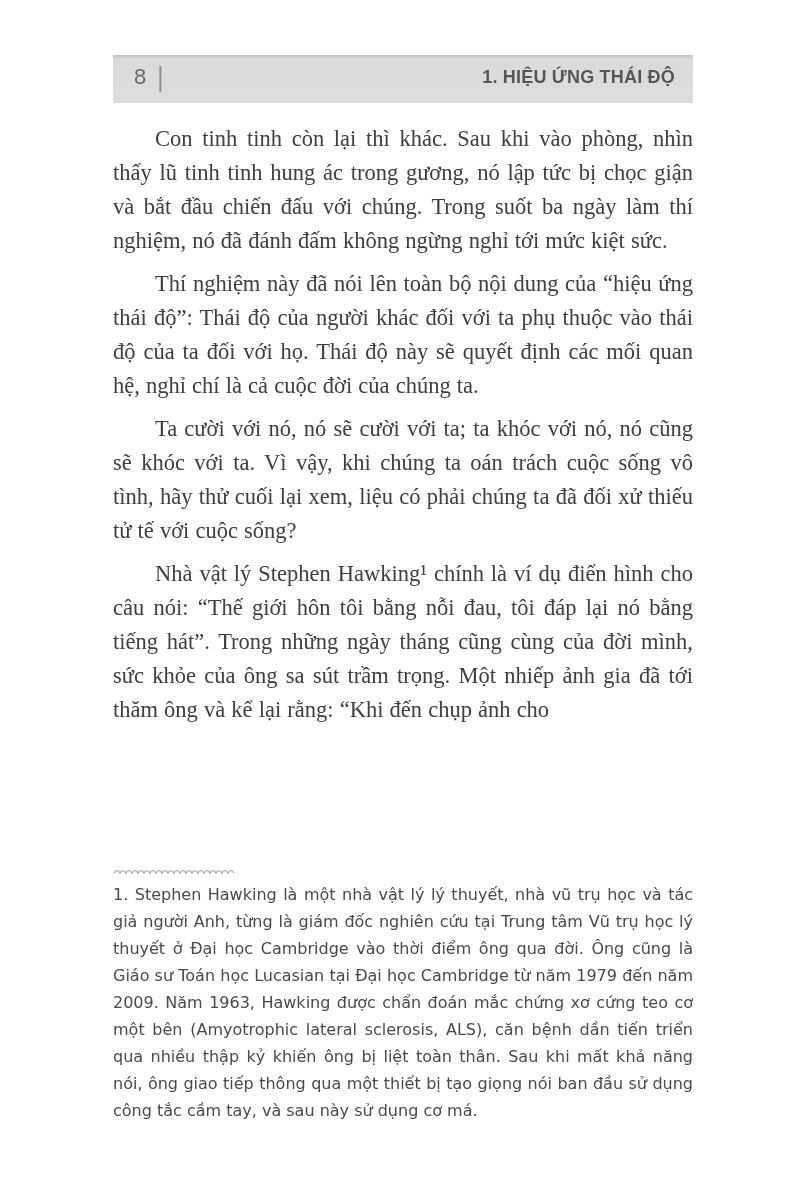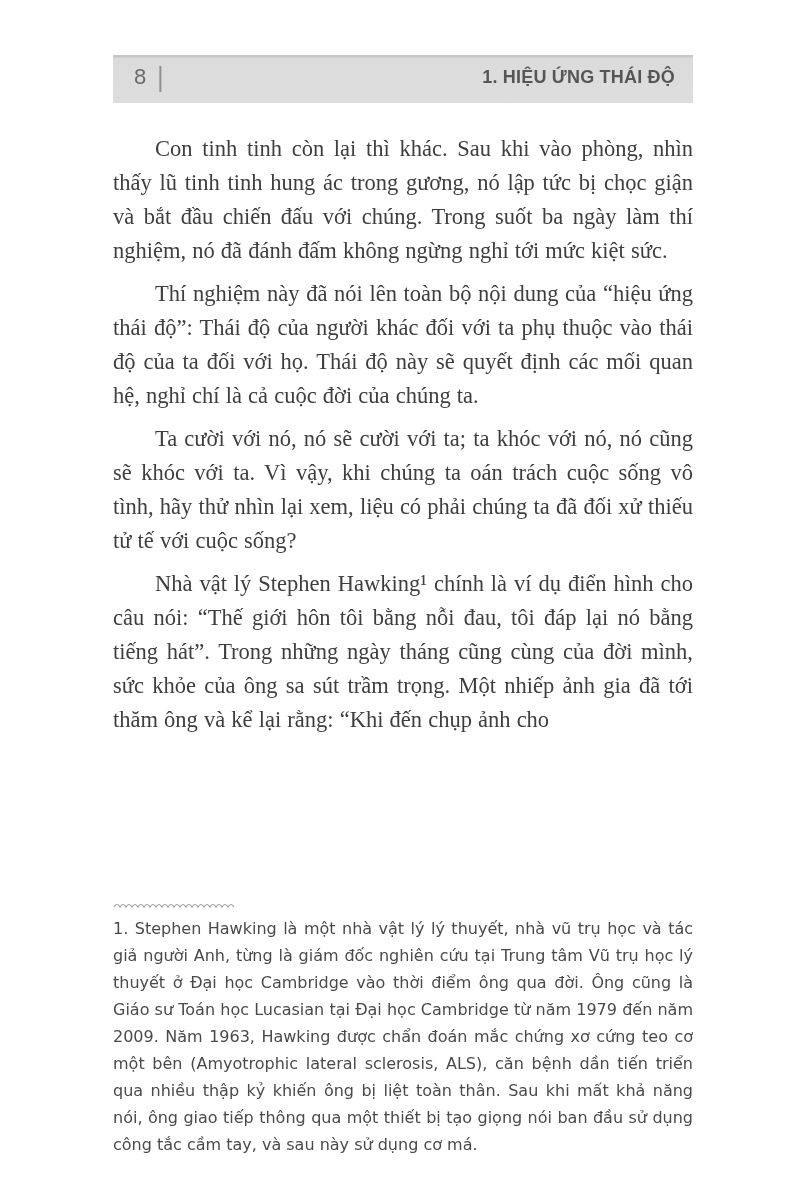--- a/index.html
+++ b/index.html
@@ -67,38 +67,38 @@
     font-weight: 700;
     color: #565656;
     letter-spacing: 0.2px;
     white-space: nowrap;
   }
 
   
   .body-text {
     position: absolute;
     left: 113px;
-    top: 132px;
+    top: 122px;
     width: 580px;
     color: #3e3e3e;
   }
   .para {
     font-size: 22.5px;
     line-height: 34px;
     text-align: justify;
     text-indent: 42px;
     margin-bottom: 9px;
     word-spacing: 0.5px;
   }
 
   
   .footnote-area {
     position: absolute;
     left: 113px;
-    top: 902px;
+    top: 868px;
     width: 580px;
   }
   .wave {
     display: block;
     margin-bottom: 5px;
   }
   .footnote {
     font-family: "DejaVu Sans", "Liberation Sans", sans-serif;
     font-size: 16px;
     line-height: 27px;
@@ -117,21 +117,21 @@
       <span class="page-divider">|</span>
     </div>
     <div class="header-title">1. HIỆU ỨNG THÁI ĐỘ</div>
     <div class="header-zigzag"></div>
   </header>
 
   <main class="body-text">
     <div id="paragraphs">
         <p class="para">Con tinh tinh còn lại thì khác. Sau khi vào phòng, nhìn thấy lũ tinh tinh hung ác trong gương, nó lập tức bị chọc giận và bắt đầu chiến đấu với chúng. Trong suốt ba ngày làm thí nghiệm, nó đã đánh đấm không ngừng nghỉ tới mức kiệt sức.</p>
         <p class="para">Thí nghiệm này đã nói lên toàn bộ nội dung của “hiệu ứng thái độ”: Thái độ của người khác đối với ta phụ thuộc vào thái độ của ta đối với họ. Thái độ này sẽ quyết định các mối quan hệ, nghỉ chí là cả cuộc đời của chúng ta.</p>
-        <p class="para">Ta cười với nó, nó sẽ cười với ta; ta khóc với nó, nó cũng sẽ khóc với ta. Vì vậy, khi chúng ta oán trách cuộc sống vô tình, hãy thử nhìn lại xem, liệu có phải chúng ta đã đối xử thiếu tử tế với cuộc sống?</p>
+        <p class="para">Ta cười với nó, nó sẽ cười với ta; ta khóc với nó, nó cũng sẽ khóc với ta. Vì vậy, khi chúng ta oán trách cuộc sống vô tình, hãy thử cuối lại xem, liệu có phải chúng ta đã đối xử thiếu tử tế với cuộc sống?</p>
         <p class="para">Nhà vật lý Stephen Hawking¹ chính là ví dụ điển hình cho câu nói: “Thế giới hôn tôi bằng nỗi đau, tôi đáp lại nó bằng tiếng hát”. Trong những ngày tháng cũng cùng của đời mình, sức khỏe của ông sa sút trầm trọng. Một nhiếp ảnh gia đã tới thăm ông và kể lại rằng: “Khi đến chụp ảnh cho</p>
       </div>
   </main>
 
   <footer class="footnote-area">
     <svg class="wave" width="122" height="8" viewBox="0 0 122 8" aria-hidden="true">
       <path d="M1 5 q3 -5 6 0 q3 -5 6 0 q3 -5 6 0 q3 -5 6 0 q3 -5 6 0 q3 -5 6 0 q3 -5 6 0 q3 -5 6 0 q3 -5 6 0 q3 -5 6 0 q3 -5 6 0 q3 -5 6 0 q3 -5 6 0 q3 -5 6 0 q3 -5 6 0 q3 -5 6 0 q3 -5 6 0 q3 -5 6 0 q3 -5 6 0 q3 -5 6 0" fill="none" stroke="#9a9a9a" stroke-width="1.2"></path>
     </svg>
     <p class="footnote">1. Stephen Hawking là một nhà vật lý lý thuyết, nhà vũ trụ học và tác giả người Anh, từng là giám đốc nghiên cứu tại Trung tâm Vũ trụ học lý thuyết ở Đại học Cambridge vào thời điểm ông qua đời. Ông cũng là Giáo sư Toán học Lucasian tại Đại học Cambridge từ năm 1979 đến năm 2009. Năm 1963, Hawking được chẩn đoán mắc chứng xơ cứng teo cơ một bên (Amyotrophic lateral sclerosis, ALS), căn bệnh dần tiến triển qua nhiều thập kỷ khiến ông bị liệt toàn thân. Sau khi mất khả năng nói, ông giao tiếp thông qua một thiết bị tạo giọng nói ban đầu sử dụng công tắc cầm tay, và sau này sử dụng cơ má.</p>
   </footer>

